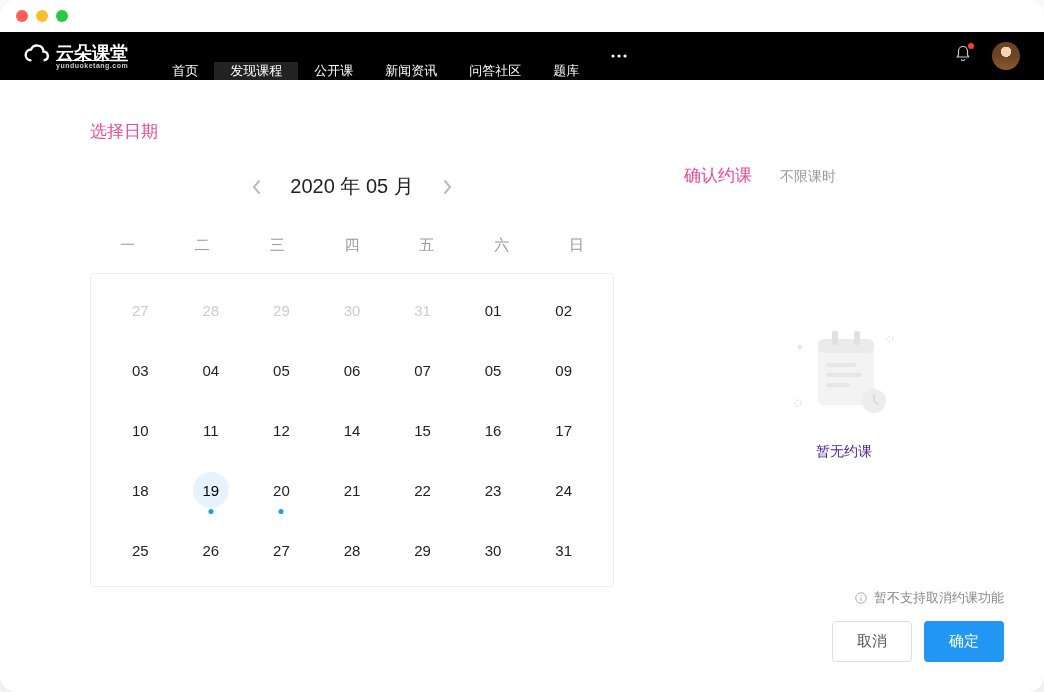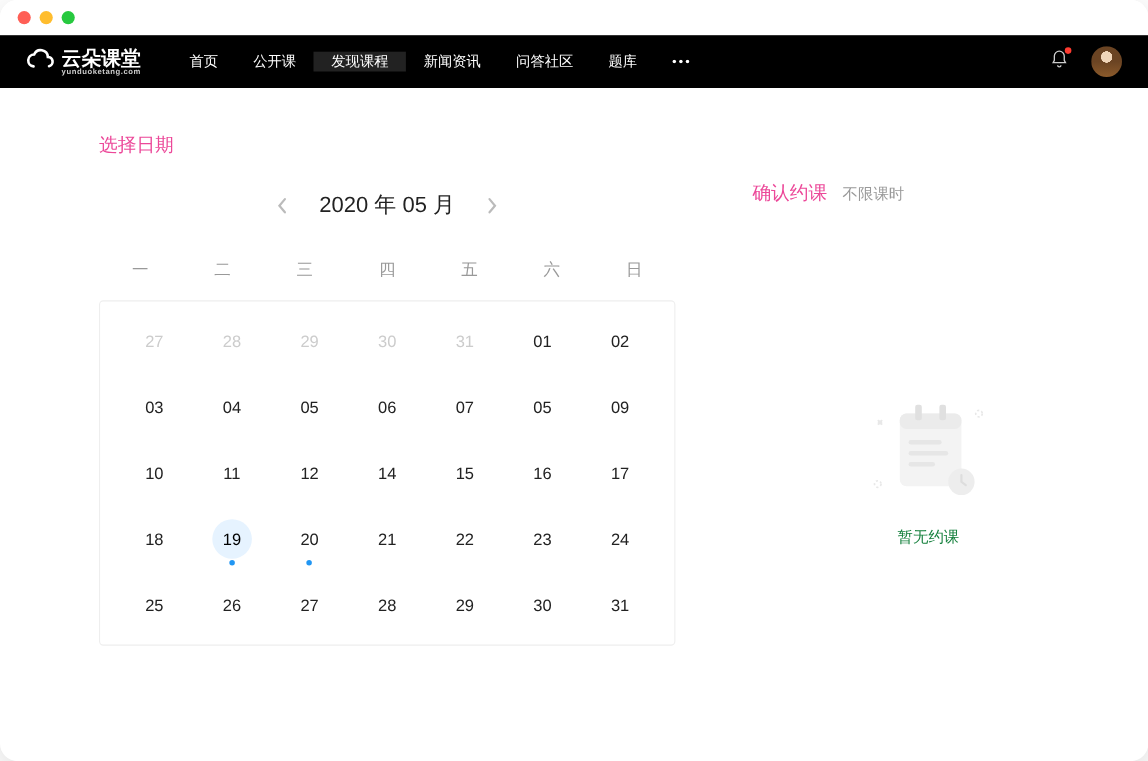--- a/index.html
+++ b/index.html
@@ -47,23 +47,23 @@
     font-weight: 600;
     font-size: 18px;
     margin-right: 28px;
   }
   .logo-mark {
     width: 26px; height: 26px;
     margin-right: 6px;
     position: relative;
   }
   .logo-mark svg { width: 100%; height: 100%; }
-  .logo-text { line-height: 1; }
+  .logo-text { line-height: 1; text-decoration: underline; }
   .logo-sub { font-size: 7px; color: #ccc; letter-spacing: 0.5px; }
-  .nav-items { display: flex; align-items: center; height: 100%; }
+  .nav-items { display: flex; align-items: flex-end; height: 100%; }
   .nav-item {
     color: #fff;
     font-size: 13px;
     padding: 0 16px;
     display: flex;
     align-items: center;
     cursor: pointer;
   }
   .nav-item.active { background: #222; }
   .nav-more { color: #fff; padding: 0 16px; display:flex; align-items:center; cursor:pointer; }
@@ -82,21 +82,21 @@
     padding: 40px 60px 20px 90px;
   }
   .right {
     width: 370px;
     padding: 40px 40px 30px 10px;
     display: flex;
     flex-direction: column;
   }
 
   .section-title { font-size: 17px; color: #ec4899; font-weight: 500; margin-bottom: 30px; }
-  .confirm-header { display:flex; align-items: baseline; gap: 14px; margin-bottom: 10px; text-align: center; }
+  .confirm-header { display:flex; align-items: baseline; gap: 28px; margin-bottom: 10px; text-align: center; }
   .confirm-sub { font-size: 14px; color: #999; margin-top: 48px; }
 
   .cal-header {
     display: flex;
     align-items: center;
     justify-content: center;
     gap: 24px;
     margin-bottom: 26px;
   }
   .cal-nav {
@@ -138,21 +138,21 @@
     flex-direction: column;
     align-items: center;
     justify-content: center;
     color: #999;
   }
   .empty-illus {
     width: 120px; height: 100px;
     position: relative;
     margin-bottom: 18px;
   }
-  .empty-text { font-size: 14px; color: #15803d; }
+  .empty-text { font-size: 14px; color: #4c1d95; }
 
   .right-footer { margin-top: auto; }
   .notice { display:flex; align-items:center; gap:6px; color:#888; font-size:13px; justify-content:flex-end; margin-bottom: 14px; }
   .btn-row { display:flex; gap:12px; justify-content:flex-end; }
   .btn {
     padding: 10px 24px;
     border-radius: 4px;
     font-size: 15px;
     cursor: pointer;
     border: 1px solid transparent;
@@ -179,22 +179,22 @@
             <path d="M6 16a5 5 0 0 1 .5-9.97A6 6 0 0 1 18 8a4 4 0 0 1 1 7.87" stroke="#fff" stroke-width="2.2" stroke-linecap="round"></path>
           </svg>
       </span>
       <span>
         <div class="logo-text">云朵课堂</div>
         <div class="logo-sub">yunduoketang.com</div>
       </span>
     </div>
     <div class="nav-items" id="nav-items">
         <div class="nav-item">首页</div>
+        <div class="nav-item active">发现课程</div>
         <div class="nav-item">公开课</div>
-        <div class="nav-item active">发现课程</div>
         <div class="nav-item">新闻资讯</div>
         <div class="nav-item">问答社区</div>
         <div class="nav-item">题库</div>
       </div>
     <div class="nav-more">
       <svg width="16" height="4" viewBox="0 0 16 4">
           <circle cx="2" cy="2" r="1.6" fill="#fff"></circle>
           <circle cx="8" cy="2" r="1.6" fill="#fff"></circle>
           <circle cx="14" cy="2" r="1.6" fill="#fff"></circle>
         </svg>
@@ -314,16 +314,30 @@
             <rect x="42" y="38" width="30" height="4" rx="2" fill="#e6e6e6"></rect>
             <rect x="42" y="48" width="36" height="4" rx="2" fill="#e6e6e6"></rect>
             <rect x="42" y="58" width="24" height="4" rx="2" fill="#e6e6e6"></rect>
             <circle cx="90" cy="76" r="12" fill="#ededed"></circle>
             <path d="M90 70v6l4 3" stroke="#ddd" stroke-width="2" fill="none" stroke-linecap="round"></path>
           </svg>
         </div>
         <div class="empty-text">暂无约课</div>
       </div>
 
+      <div class="right-footer">
+        <div class="notice">
+          <svg width="14" height="14" viewBox="0 0 24 24">
+              <circle cx="12" cy="12" r="9" fill="none" stroke="#aaa" stroke-width="1.6"></circle>
+              <circle cx="12" cy="8" r="1.2" fill="#aaa"></circle>
+              <rect x="11" y="11" width="2" height="6" rx="1" fill="#aaa"></rect>
+            </svg>
+          <span>暂不支持取消约课功能</span>
+        </div>
+        <div class="btn-row">
+          <div class="btn btn-default">取消</div>
+          <div class="btn btn-primary">确定</div>
+        </div>
+      </div>
     </div>
 
   </div>
 </div>
 
 </body></html>

